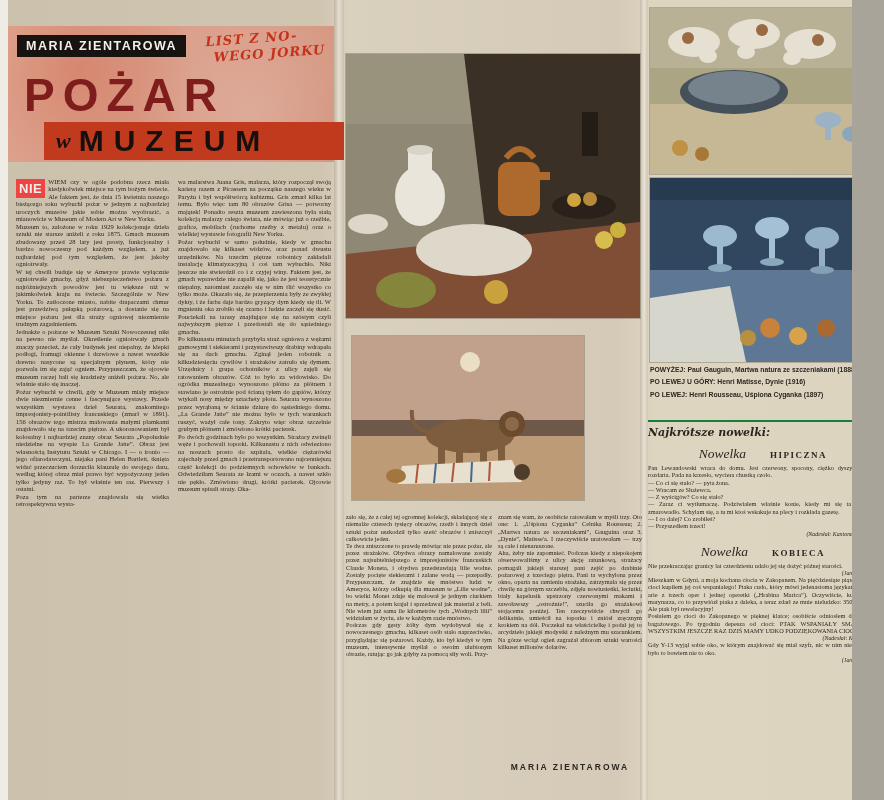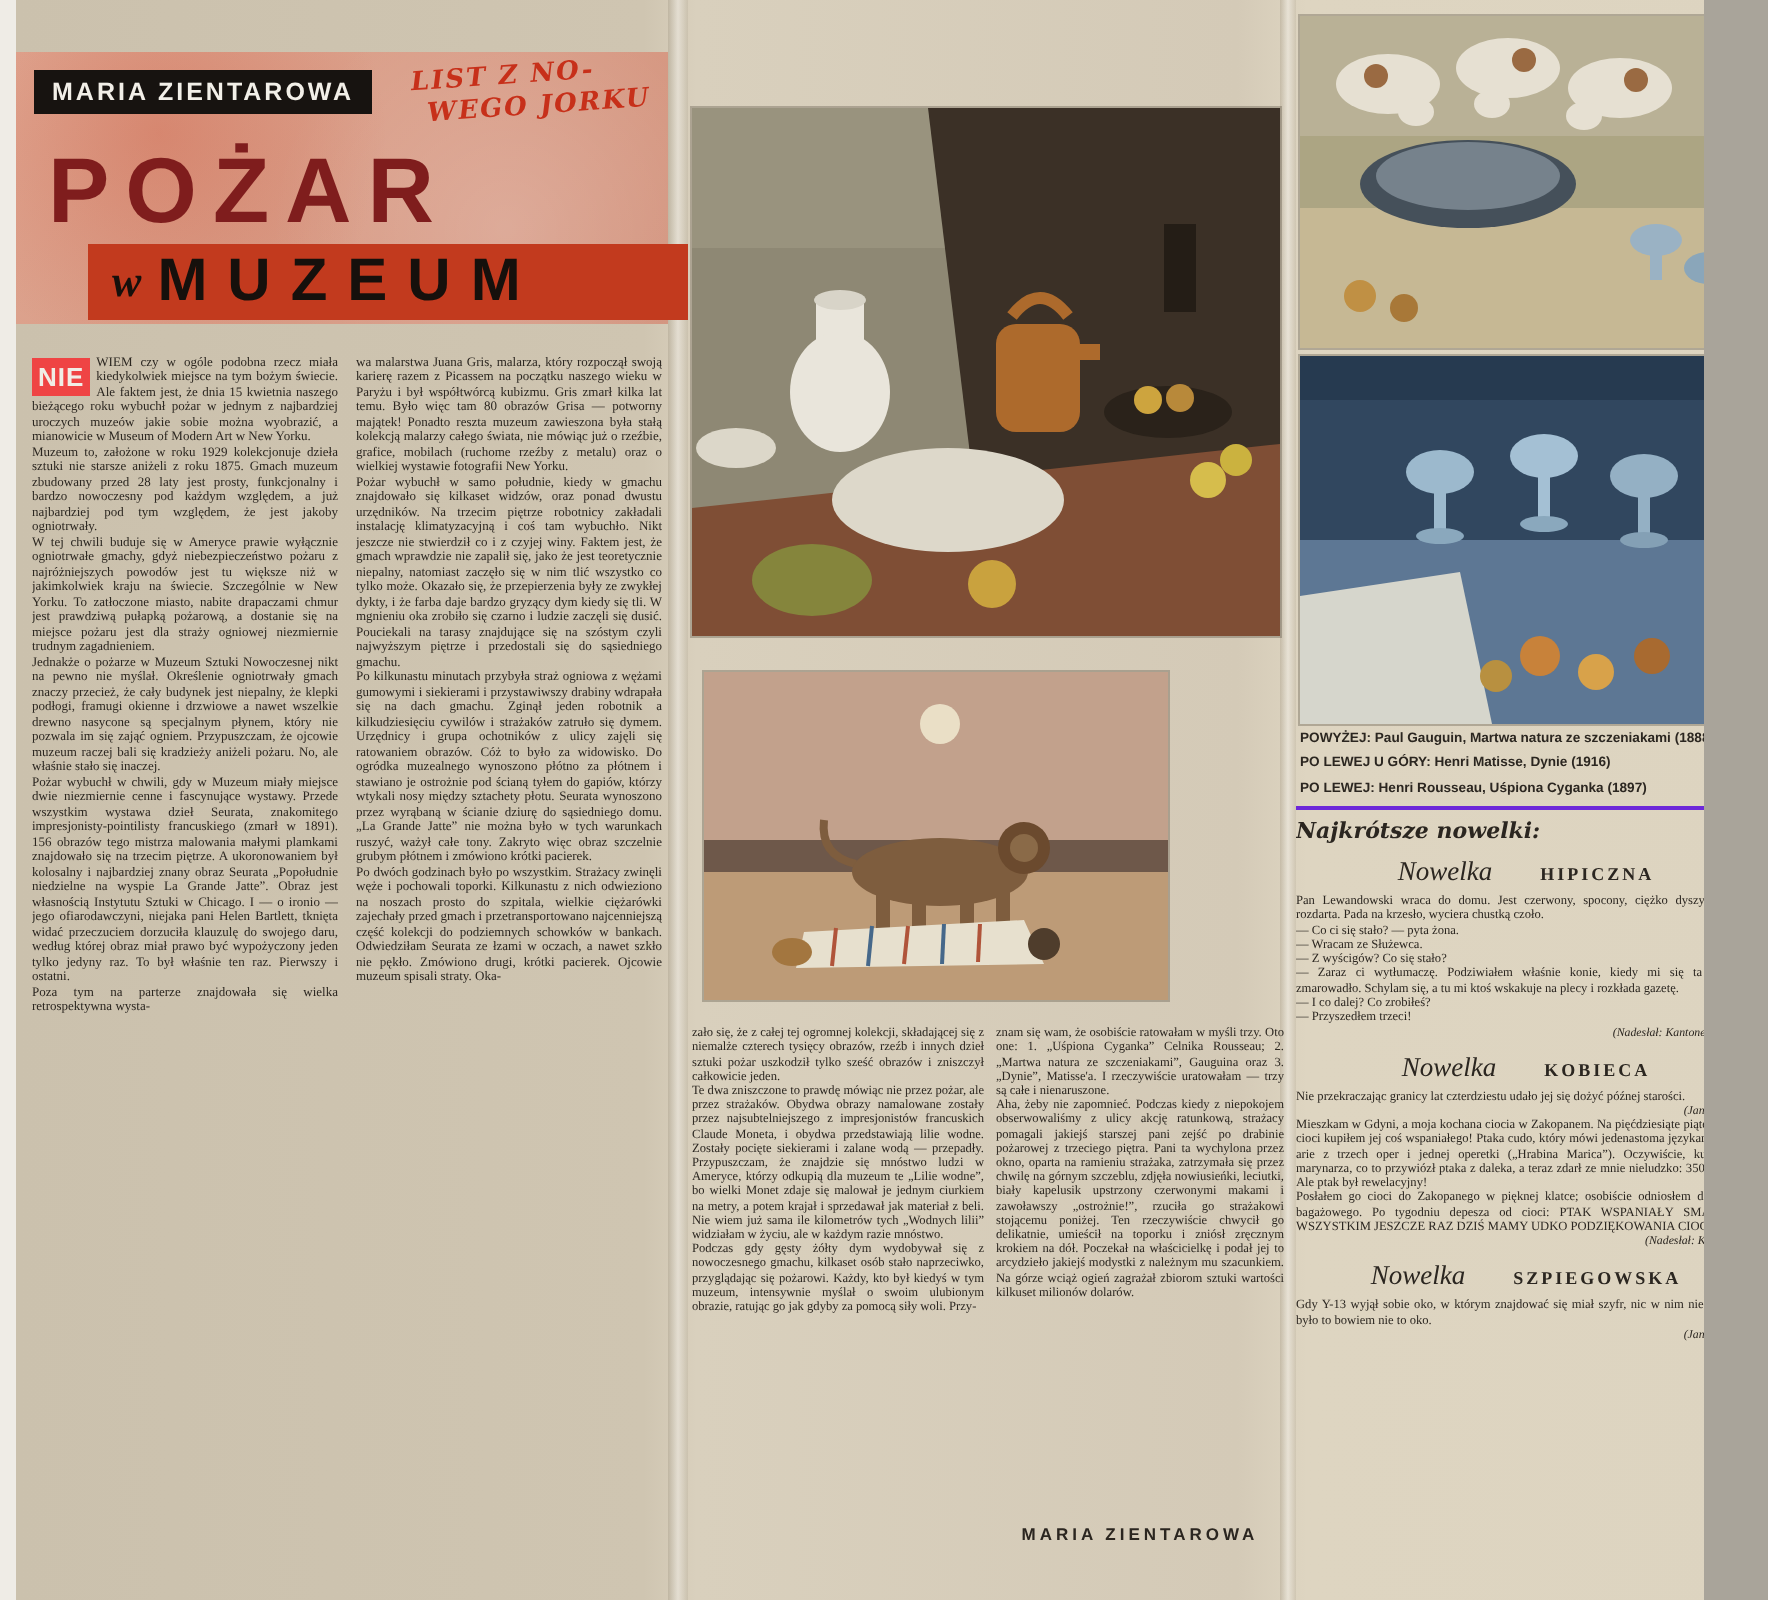--- a/index.html
+++ b/index.html
@@ -49,22 +49,22 @@
   #rousseau{left:352px;top:336px;width:232px;height:164px;}
   #gauguin-pups{left:650px;top:8px;width:226px;height:166px;}
   #gauguin-goblets{left:650px;top:178px;width:226px;height:184px;}
 
   
   .captions{position:absolute;left:650px;top:366px;width:226px;}
   .caption{font-family:"Liberation Sans",sans-serif;font-weight:bold;font-size:6.8px;
       line-height:8.4px;margin-bottom:4px;color:#2b2620;}
 
   
-  .novellas{position:absolute;left:648px;top:403px;width:230px;height:368px;
-      border-top:2px solid #6d28d9;padding-top:4px;overflow:hidden;}
+  .novellas{position:absolute;left:648px;top:420px;width:230px;height:368px;
+      border-top:2px solid #15803d;padding-top:4px;overflow:hidden;}
   .nov-header{font-family:"DejaVu Serif",serif;font-style:italic;font-weight:bold;
       font-size:11px;margin-bottom:2px;}
   .nov-head{text-align:center;margin:5px 0 2px;}
   .nov-script{font-family:Liberation Serif, serif;font-style:italic;font-size:13.5px;}
   .nov-cat{font-family:Liberation Serif, serif;font-weight:bold;font-size:9px;
       letter-spacing:1.5px;margin-left:20px;}
   .nov-text{font-size:6.3px;line-height:7.3px;text-align:justify;white-space:pre-line;}
   .nov-credit{font-size:5.9px;font-style:italic;text-align:right;margin-top:1px;}
 
   .page-num{position:absolute;left:852px;top:785px;font-family:"Liberation Sans",sans-serif;
@@ -239,23 +239,19 @@
       <div class="nov-credit">(Janusz Osęka)</div>
     </div>
 
     <div class="nov-item">
       <div class="nov-text">Mieszkam w Gdyni, a moja kochana ciocia w Zakopanem. Na pięćdziesiąte piąte urodziny cioci kupiłem jej coś wspaniałego! Ptaka cudo, który mówi jedenastoma językami, śpiewa arie z trzech oper i jednej operetki („Hrabina Marica”). Oczywiście, kupiłem od marynarza, co to przywiózł ptaka z daleka, a teraz zdarł ze mnie nieludzko: 3500 złotych! Ale ptak był rewelacyjny!
 Posłałem go cioci do Zakopanego w pięknej klatce; osobiście odniosłem do wagonu bagażowego. Po tygodniu depesza od cioci: PTAK WSPANIAŁY SMAKOWAŁ WSZYSTKIM JESZCZE RAZ DZIŚ MAMY UDKO PODZIĘKOWANIA CIOCIA.</div>
       <div class="nov-credit">(Nadesłał: Koderski S.)</div>
     </div>
 
     <div class="nov-item">
-      <div class="nov-head">
-        <span class="nov-script">Nowelka</span>
-        <span class="nov-cat">SZPIEGOWSKA</span>
-      </div>
       <div class="nov-text">Gdy Y-13 wyjął sobie oko, w którym znajdować się miał szyfr, nic w nim nie zobaczył, było to bowiem nie to oko.</div>
       <div class="nov-credit">(Janusz Osęka)</div>
     </div>
   </div>
 
   <div class="page-num">17</div>
 </div>
 
 </body></html>

